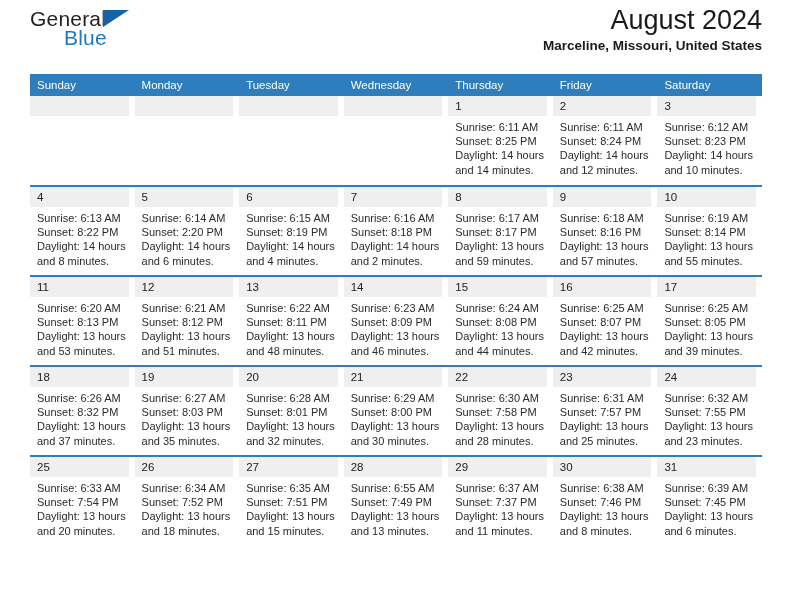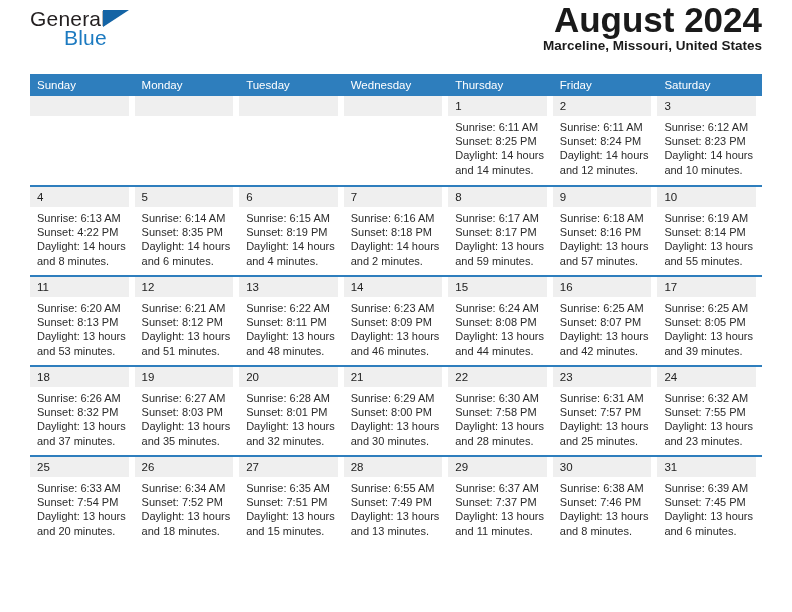--- a/index.html
+++ b/index.html
@@ -59,23 +59,23 @@
     width: 0;
     height: 0;
     border-left: 26px solid #1464a5;
     border-bottom: 17px solid transparent;
   }
   .title-block {
     text-align: right;
     padding-top: 4px;
   }
   .cal-title {
-    font-size: 35px;
+    font-size: 27px;
     color: #1a1a1a;
-    font-weight: bold;
+    font-weight: normal;
     line-height: 32px;
     white-space: nowrap;
   }
   .cal-subtitle {
     font-size: 13.5px;
     color: #1a1a1a;
     font-weight: bold;
     line-height: 20px;
     white-space: nowrap;
   }
@@ -223,32 +223,32 @@
               </div>
             </div>
           </td>
         </tr>
         <tr>
           <td>
             <div class="cell-inner">
               <div class="daynum">4</div>
               <div class="details">
                 <div>Sunrise: 6:13 AM</div>
-                <div>Sunset: 4:22 PM</div>
+                <div>Sunset: 8:22 PM</div>
                 <div>Daylight: 14 hours</div>
                 <div>and 8 minutes.</div>
               </div>
             </div>
           </td>
           <td>
             <div class="cell-inner">
               <div class="daynum">5</div>
               <div class="details">
                 <div>Sunrise: 6:14 AM</div>
-                <div>Sunset: 8:35 PM</div>
+                <div>Sunset: 2:20 PM</div>
                 <div>Daylight: 14 hours</div>
                 <div>and 6 minutes.</div>
               </div>
             </div>
           </td>
           <td>
             <div class="cell-inner">
               <div class="daynum">6</div>
               <div class="details">
                 <div>Sunrise: 6:15 AM</div>

